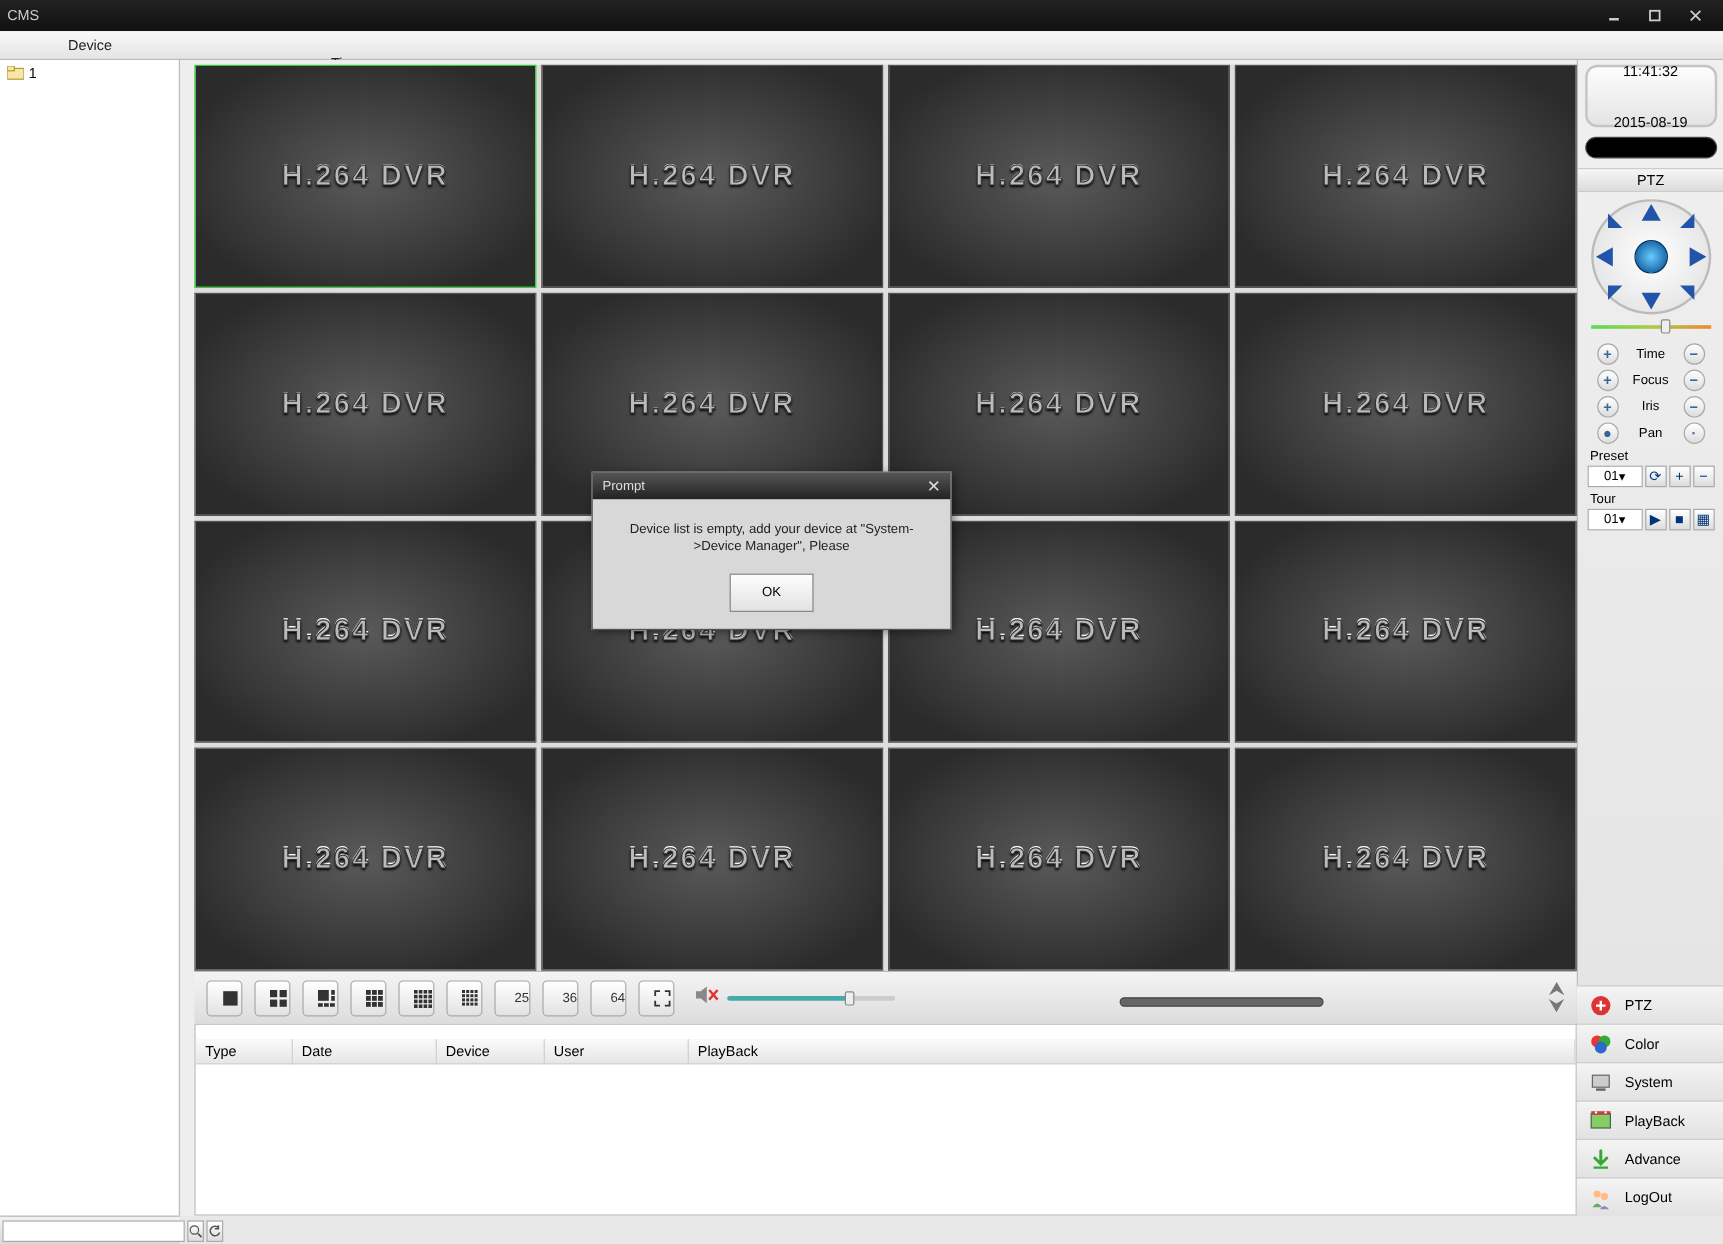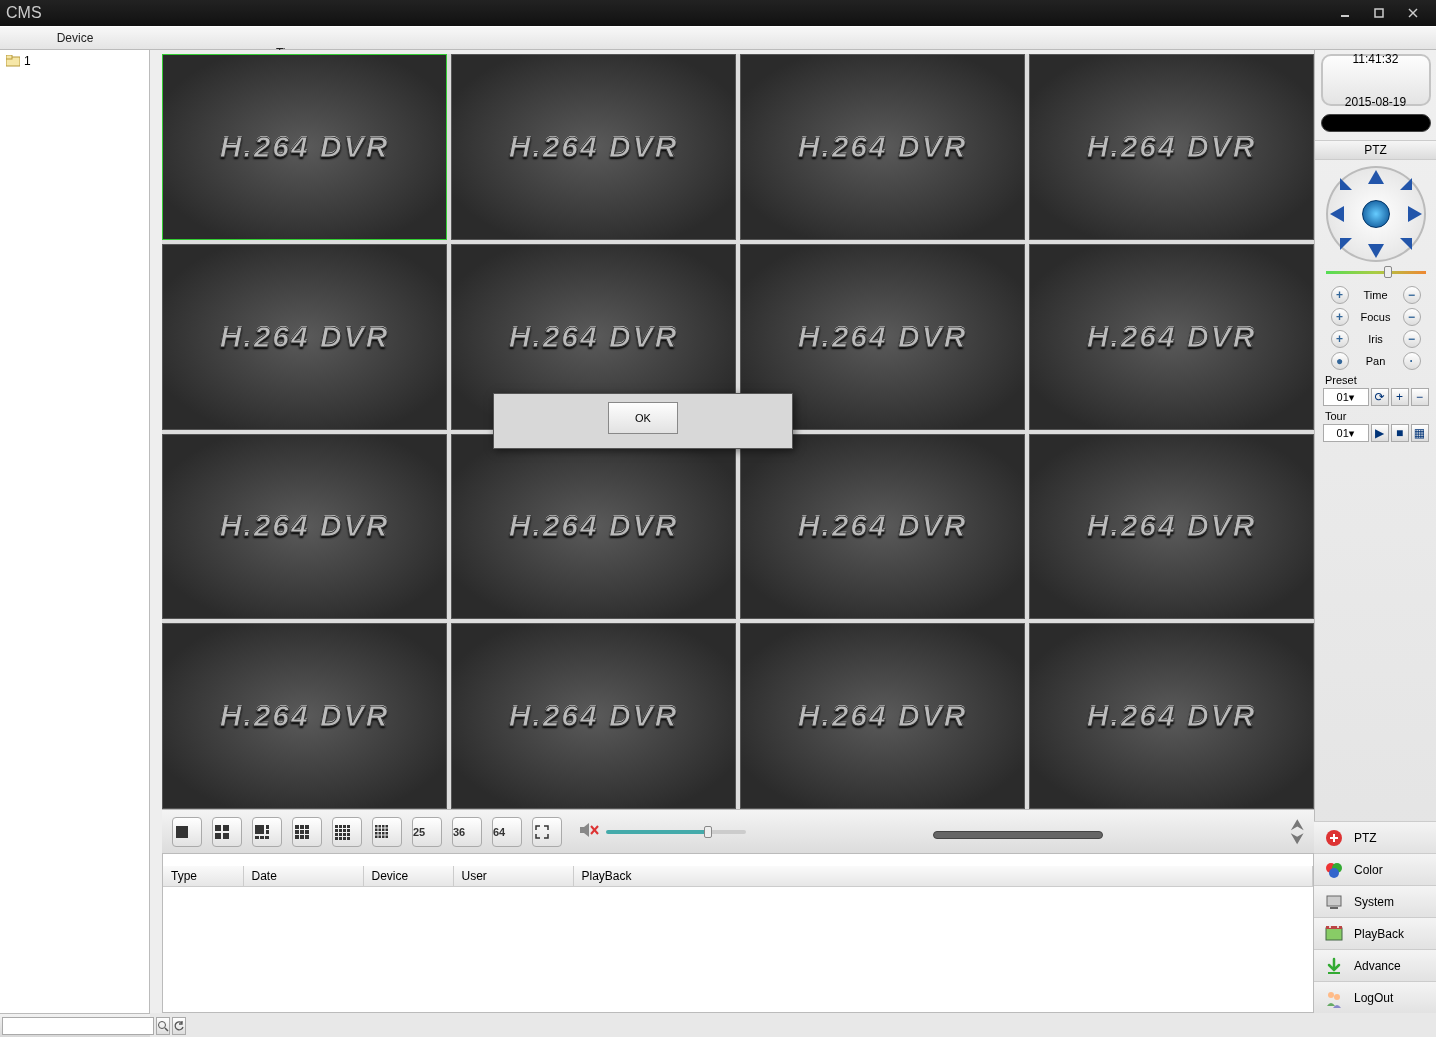--- a/index.html
+++ b/index.html
@@ -1,21 +1,21 @@
 <!DOCTYPE html>
 <html><head>
 <meta charset="utf-8">
 <style>
   * { box-sizing: border-box; margin: 0; padding: 0; font-family: Tahoma, Arial, sans-serif; }
   html, body { width: 1436px; height: 1037px; background: #e8e8e8; overflow: hidden; }
 
   
   .titlebar {
     height: 26px; background: linear-gradient(#222,#111); color: #ccc;
-    display: flex; align-items: center; padding: 0 6px; font-size: 16px;
+    display: flex; align-items: center; padding: 0 6px; font-size: 12px;
   }
   .titlebar .spacer { flex: 1; }
   .titlebar .win-btn { width: 34px; height:18px; display:flex;align-items:center;justify-content:center;color:#ccc;cursor:pointer;}
 
   
   .header-row {
     height: 24px; display:flex; align-items:center; background: linear-gradient(#f8f8f8,#e4e4e4);
     border-top:1px solid #fff; border-bottom:1px solid #bbb; font-size:12px; color:#222;
   }
   .header-row .device-label { width:150px; text-align:center; }
@@ -30,35 +30,35 @@
 
   .center-panel { flex:1; display:flex; flex-direction:column; background:#eee; padding:4px 0 0 12px;}
   .video-grid { flex:1; display:grid; grid-template-columns:repeat(4,1fr); grid-template-rows:repeat(4,1fr); gap:4px; background:#ddd;}
   .video-cell {
     background: radial-gradient(ellipse at center,#5a5a5a, #2b2b2b 80%);
     display:flex; align-items:center; justify-content:center; position:relative;
     border:1px solid #555;
   }
   .video-cell.selected { border:1px solid #3c3; }
   .video-cell span {
-    font-size:30px; font-weight:900; font-style:italic;
+    font-size:24px; font-weight:900; 
     font-family: Arial, sans-serif;
     letter-spacing: 2px;
     color:#bbb;
     -webkit-text-stroke: 1px #333;
     text-shadow: 0 2px 2px #000, 0 -1px 0 #fff;
   }
 
   .toolbar {
     height:44px; display:flex; align-items:center; gap:10px; padding:0 10px;
     background: linear-gradient(#f4f4f4,#dcdcdc); border-top:1px solid #bbb;
   }
   .toolbar .tbtn {
     width:30px; height:30px; border:1px solid #aaa; border-radius:4px; background:linear-gradient(#fff,#e2e2e2);
-    display:flex;align-items:center;justify-content:flex-start;font-size:11px;font-weight:bold;color:#333;cursor:pointer;
+    display:flex;align-items:center;justify-content:flex-end;font-size:11px;font-weight:normal;color:#333;cursor:pointer;
   }
   .toolbar .tbtn svg { display:block; }
   .toolbar .slider-wrap{display:flex;align-items:center;gap:6px;margin-left:6px;}
   .toolbar .vol-slider{width:140px;height:4px;background:linear-gradient(to right,#4aa 0%,#4aa 70%,#ccc 70%,#ccc 100%);border-radius:2px;position:relative;}
   .toolbar .grip{position:absolute;left:70%;top:-4px;width:8px;height:12px;background:#eee;border:1px solid #888;border-radius:2px;}
   .toolbar .drag-handle{margin:6px auto 0 auto;width:170px;height:8px;background:#666;border:1px solid #444;border-radius:4px;}
   .toolbar .spacer{flex:1;display:flex;flex-direction:column;align-items:center;}
   .toolbar .page-arrows{display:flex;flex-direction:column;gap:2px;margin-left:auto;color:#777;}
   .toolbar .page-arrows span{cursor:pointer;font-size:16px;line-height:12px;}
 
@@ -482,16 +482,22 @@
     </div>
   <div class="sbtn">
       <svg width="12" height="12">
         <path d="M9 3 A4 4 0 1 0 10 7" fill="none" stroke="#555" stroke-width="1.3"></path>
         <path d="M9 1 L9 4 L6 4" fill="none" stroke="#555" stroke-width="1.3"></path>
       </svg>
     </div>
 </div>
 
 <div class="modal">
+  <div class="modal-title">
+    <span>Prompt</span>
+    <div class="spacer"></div>
+    <span class="close">✕</span>
+  </div>
+  <div class="modal-body">Device list is empty, add your device at "System-&gt;Device Manager", Please</div>
   <div class="modal-actions">
     <button class="ok-btn">OK</button>
   </div>
 </div>
 
 </body></html>

